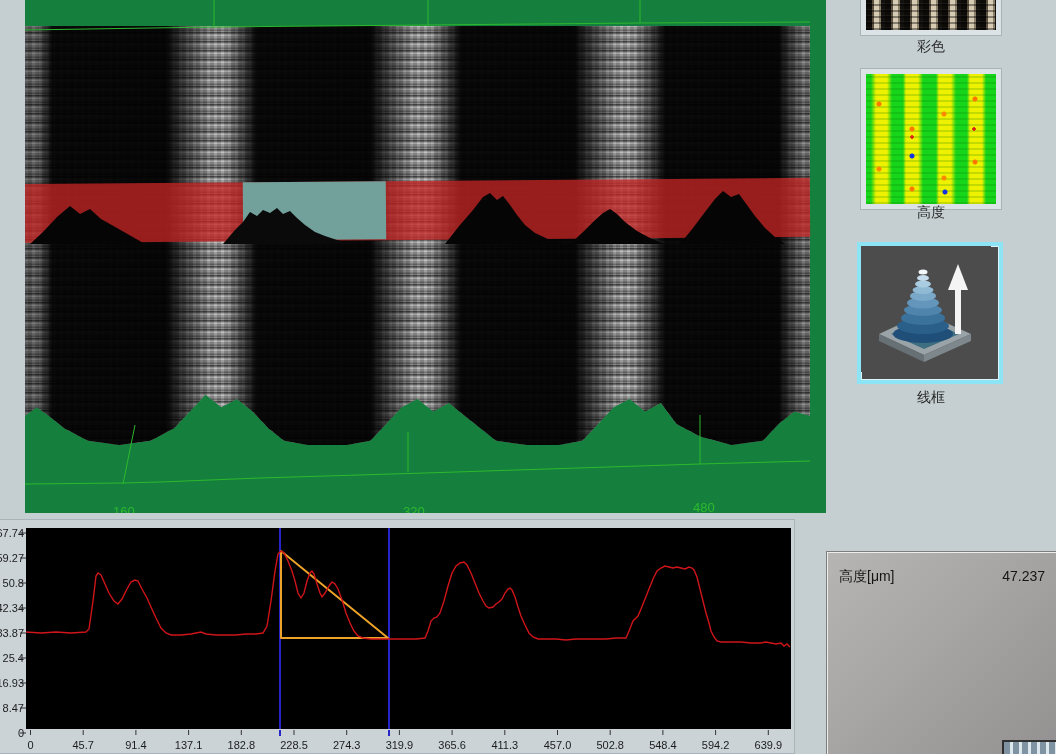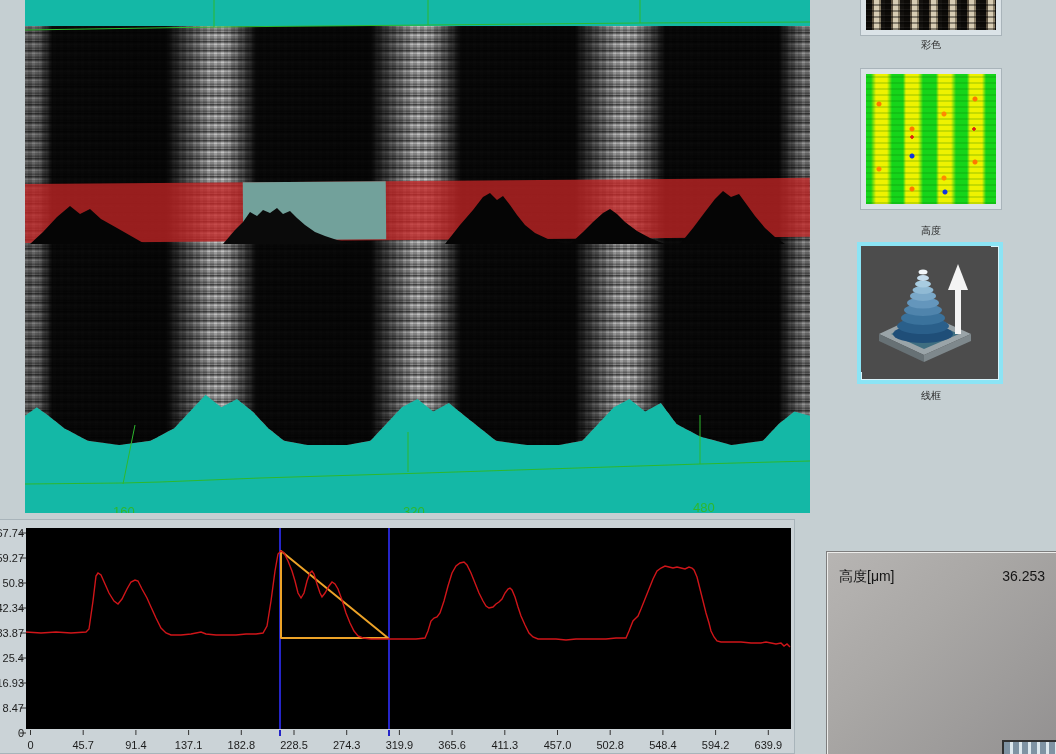--- a/index.html
+++ b/index.html
@@ -1,20 +1,20 @@
 <!DOCTYPE html>
 <html><head>
 <meta charset="utf-8">
 <style>
   html,body{margin:0;padding:0;}
   body{font-family:"Liberation Sans", sans-serif;}
   #app{position:relative;width:1056px;height:754px;background:#c5cfd2;overflow:hidden;}
 
   
-  #view3d{position:absolute;left:25px;top:0;width:785px;height:513px;background:#14b8a6;overflow:hidden;}
+  #view3d{position:absolute;left:25px;top:0;width:785px;height:513px;background:#15803d;overflow:hidden;padding-left:16px;}
   #surface{position:absolute;left:0;top:26px;width:785px;height:419px;
     background:
       linear-gradient(90deg,
         rgba(0,0,0,0.50) 0%, rgba(0,0,0,0.42) 1.5%, rgba(0,0,0,0.95) 3.5%,
         rgba(0,0,0,0.96) 18%, rgba(0,0,0,0.16) 23.5%, rgba(0,0,0,0.12) 25.5%,
         rgba(0,0,0,0.95) 29.5%, rgba(0,0,0,0.96) 44%, rgba(0,0,0,0.14) 49.5%,
         rgba(0,0,0,0.12) 51.5%, rgba(0,0,0,0.95) 55.5%, rgba(0,0,0,0.96) 70%,
         rgba(0,0,0,0.14) 75.5%, rgba(0,0,0,0.12) 77.5%, rgba(0,0,0,0.95) 81.5%,
         rgba(0,0,0,0.96) 96%, rgba(0,0,0,0.35) 99%),
       repeating-linear-gradient(90deg, rgba(255,255,255,0.07) 0 3px, rgba(0,0,0,0.14) 3px 7px),
@@ -27,21 +27,21 @@
   #overlay3d{position:absolute;left:0;top:0;}
   .wiretext{font-family:"Liberation Sans",sans-serif;font-size:13px;fill:#2db82d;}
 
   
   #chartpanel{position:absolute;left:-8px;top:519px;width:803px;height:235px;background:#cbd3d7;border:1px solid #a8b4ba;box-sizing:border-box;}
   #chartsvg{position:absolute;left:0;top:0;}
   .ticktext{font-family:"Liberation Sans",sans-serif;font-size:11px;fill:#1c1c1c;}
 
   
   .thumbframe{position:absolute;left:860px;width:142px;border:1px solid #a9b4ba;background:#dbe3e7;padding:5px;box-sizing:border-box;}
-  .thumblabel{position:absolute;left:860px;width:142px;text-align:center;font-size:10px;color:#2a2a2a;}
+  .thumblabel{position:absolute;left:860px;width:142px;text-align:center;font-size:14px;color:#2a2a2a;}
   #thumb-color{top:-112px;height:148px;}
   #img-color{width:130px;height:136px;
     background:
       repeating-linear-gradient(0deg, rgba(0,0,0,0.38) 0 2px, rgba(255,255,255,0.05) 2px 3px, transparent 3px 6px),
       repeating-linear-gradient(90deg, #0d0b08 0 6px, #5a4f3e 6px 8px, #d6cbb2 8px 13px, #8a7f68 13px 15px, #14120f 15px 19px);}
   #thumb-height{top:68px;height:142px;}
   #img-height{width:130px;height:130px;background-color:#17d51a;
     background:
       radial-gradient(circle 3px at 13px 30px,#ff7700 0 2px,transparent 3px),
       radial-gradient(circle 3px at 46px 55px,#ff7700 0 2px,transparent 3px),
@@ -168,21 +168,21 @@
   </div>
 
   <div class="thumbframe" id="thumb-color">
     <div id="img-color"></div>
   </div>
   <div class="thumblabel" style="top:38px;">彩色</div>
 
   <div class="thumbframe" id="thumb-height">
     <div id="img-height"></div>
   </div>
-  <div class="thumblabel" style="top:224px;">高度</div>
+  <div class="thumblabel" style="top:204px;">高度</div>
 
   <div id="thumb-wire">
     <svg width="130" height="126" viewBox="0 0 130 126">
       <rect x="0" y="0" width="130" height="126" fill="#4c4c4c"></rect>
       <polygon points="18,88 63,67 110,88 63,109" fill="#9aa4a8"></polygon>
       <polygon points="18,88 63,109 63,116 18,95" fill="#677175"></polygon>
       <polygon points="63,109 110,88 110,95 63,116" fill="#7e888c"></polygon>
       <polygon points="30,88 63,73 98,88 63,103" fill="#3f6e80"></polygon>
       <ellipse cx="62" cy="88" rx="30" ry="9" fill="#1f4e78"></ellipse>
       <ellipse cx="62" cy="80" rx="26" ry="8" fill="#2a5f8a"></ellipse>
@@ -196,19 +196,19 @@
       <ellipse cx="62" cy="26" rx="4.5" ry="2.5" fill="#f2f7fa"></ellipse>
       <rect x="94" y="42" width="6" height="46" fill="#f4f4f4"></rect>
       <polygon points="97,18 87,44 107,44" fill="#f4f4f4"></polygon>
     </svg>
   </div>
   <div class="thumblabel" style="top:389px;font-family:Liberation Mono, monospace;">线框</div>
 
   <div id="infopanel">
     <div class="row">
       <span>高度[μm]</span>
-      <span id="info-value">36.253</span>
+      <span id="info-value">47.237</span>
     </div>
   </div>
 
   <div id="cornerwidget"></div>
 
 </div>
 
 </body></html>

